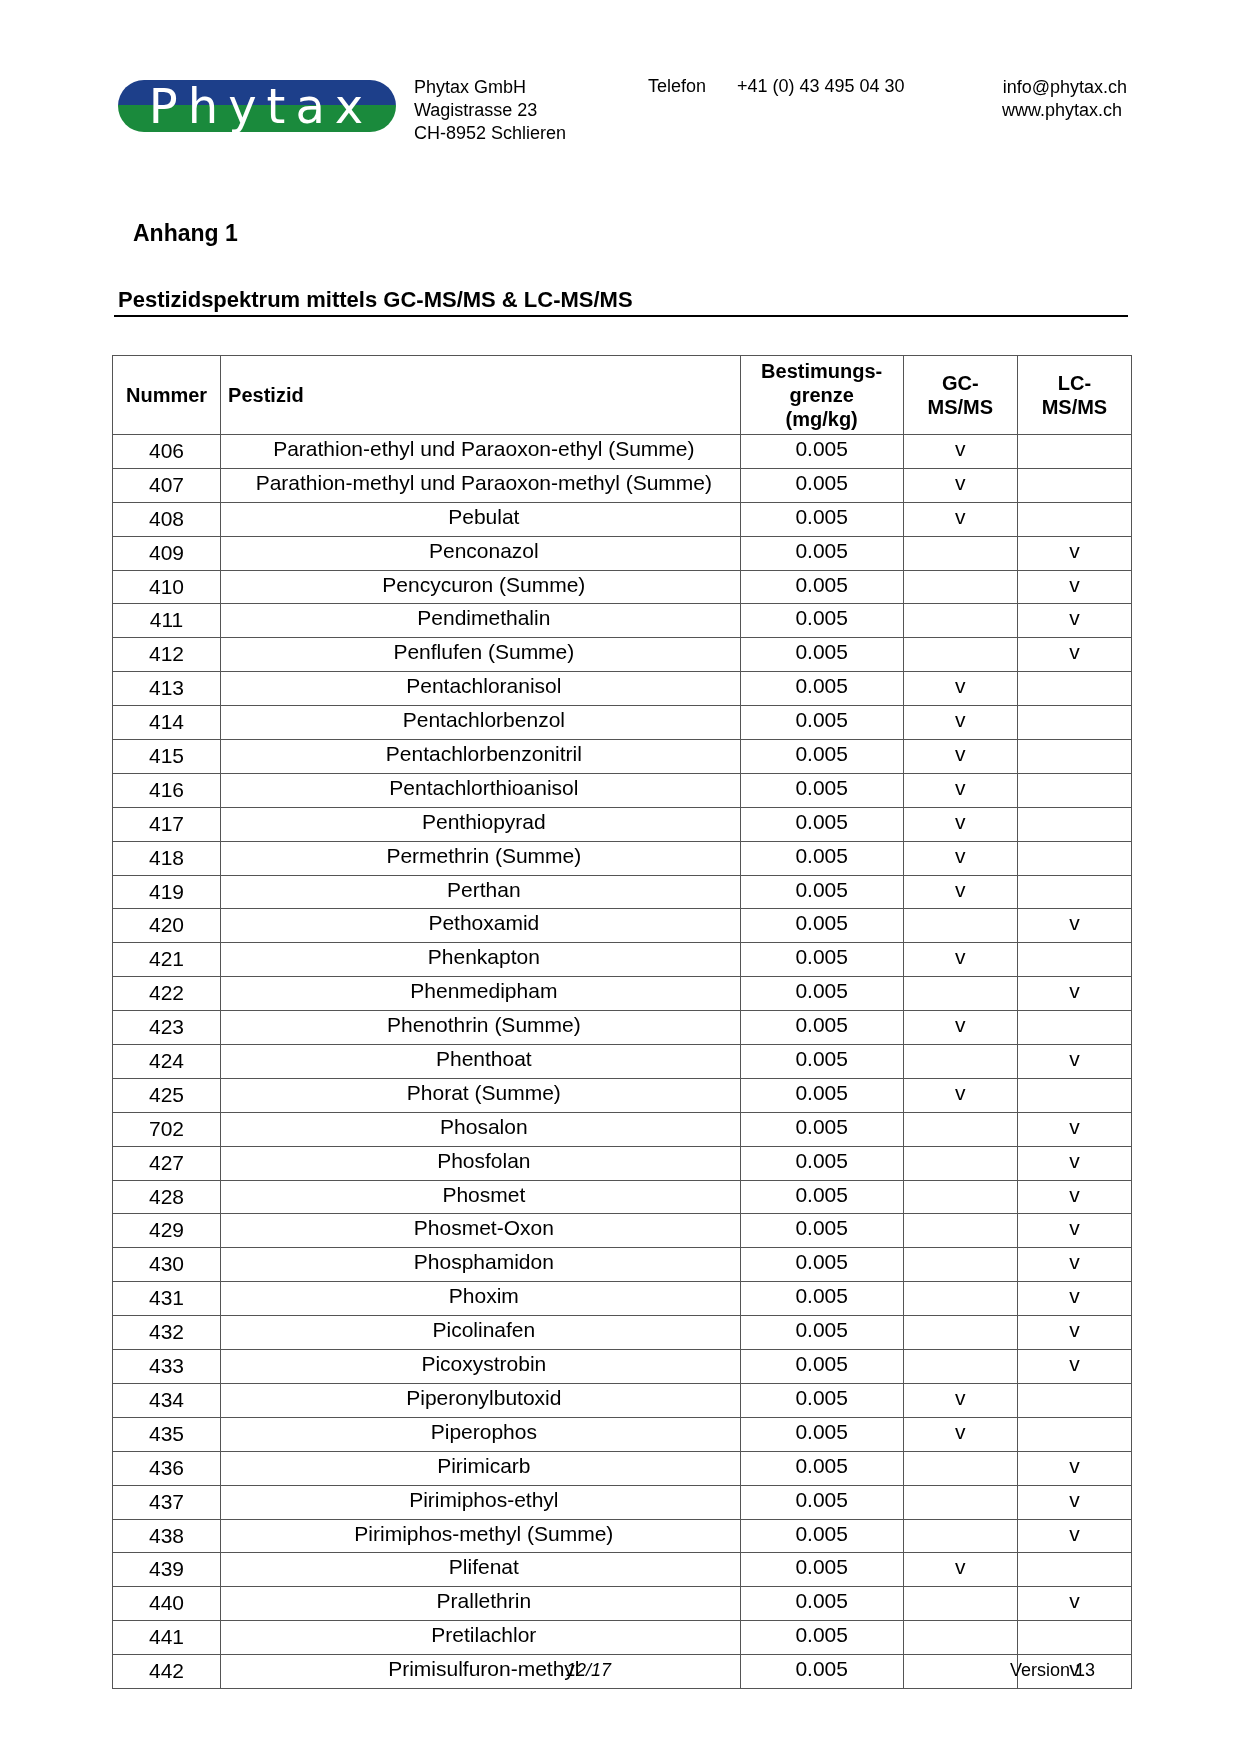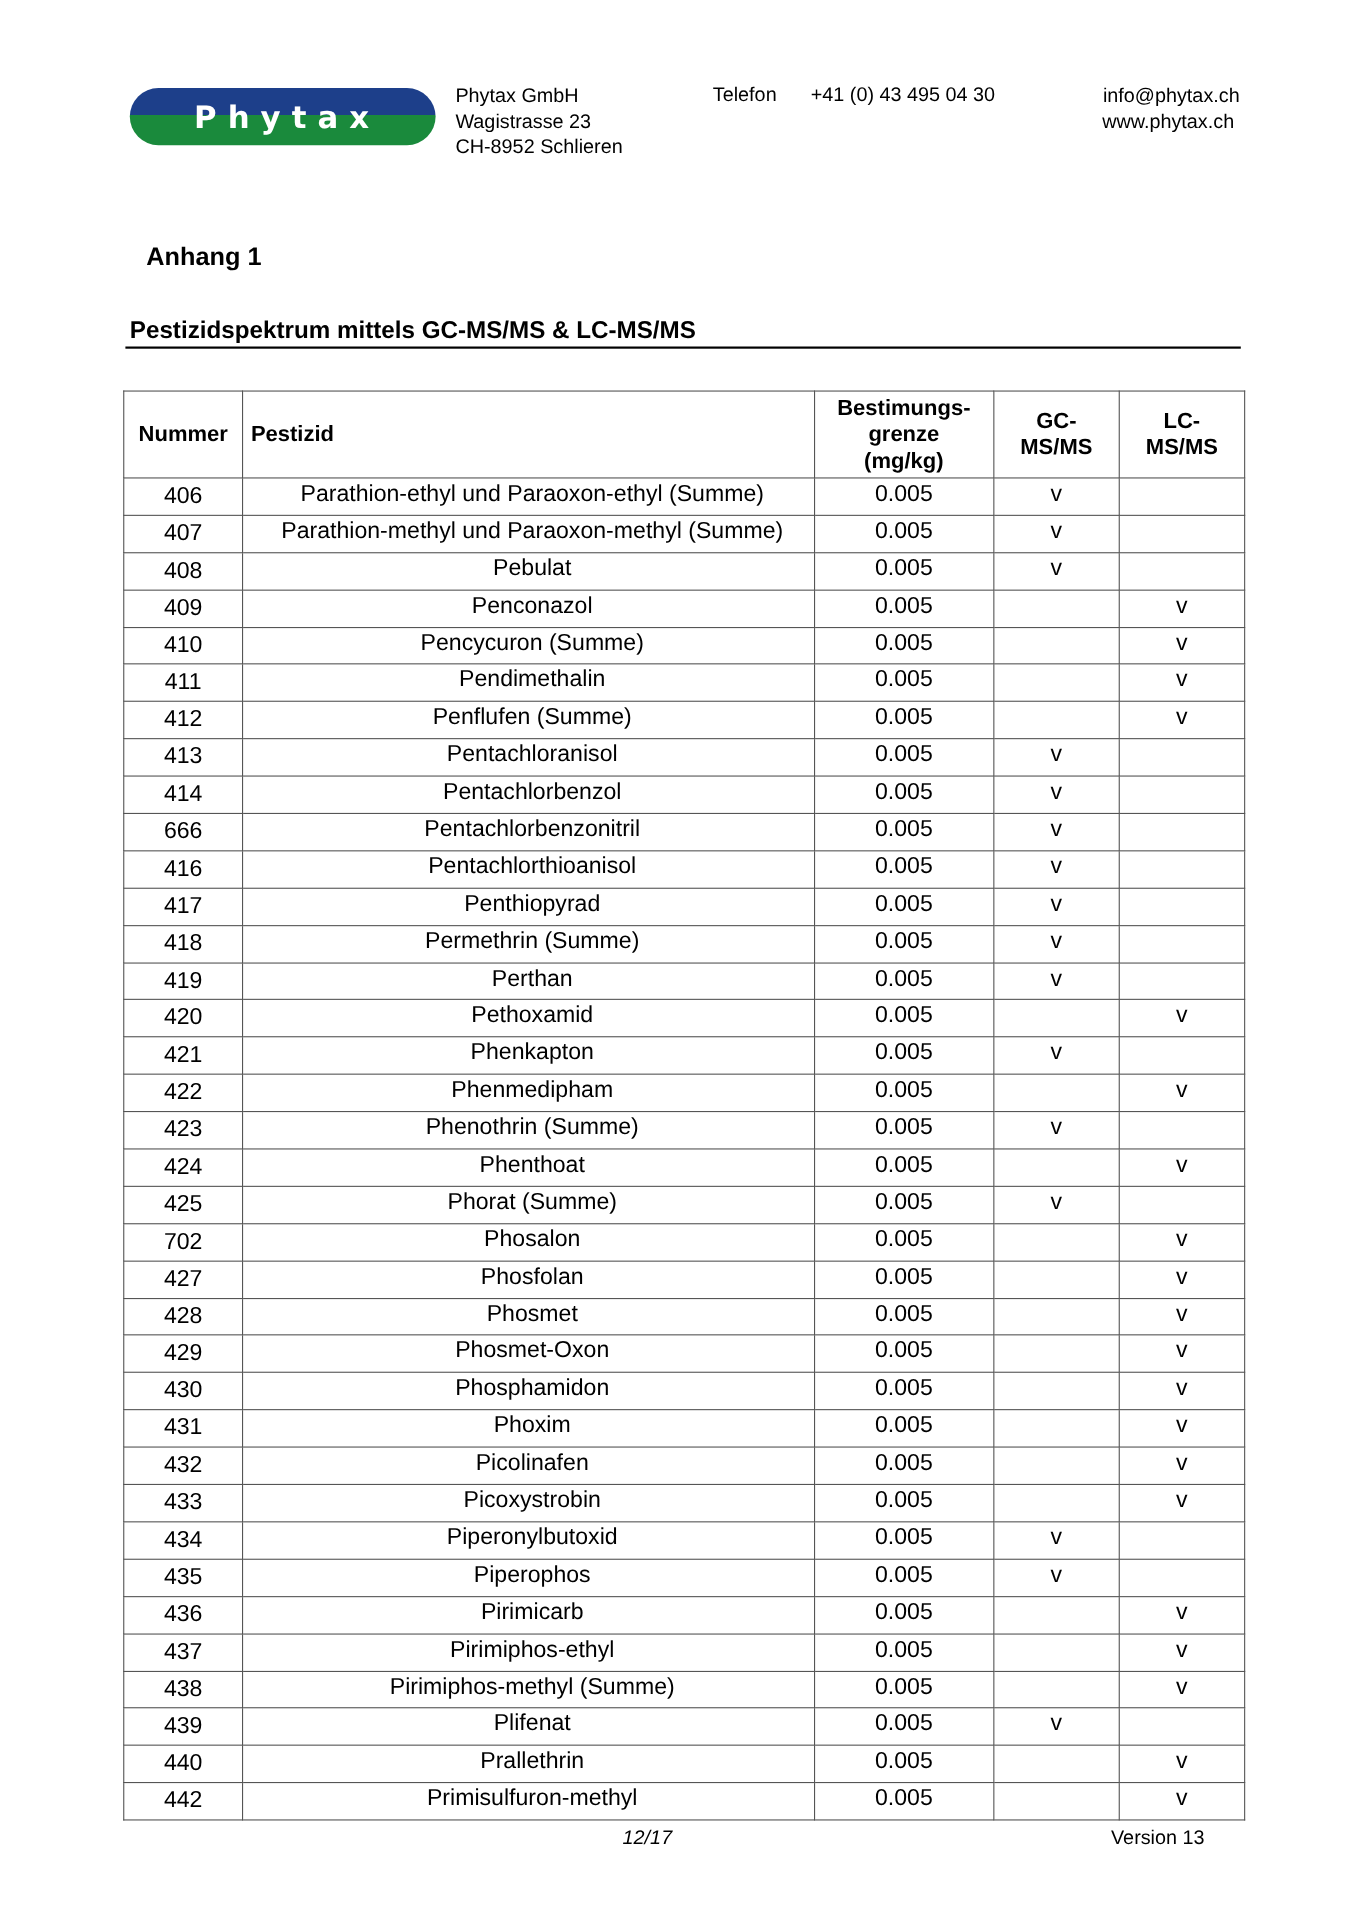--- a/index.html
+++ b/index.html
@@ -8,21 +8,21 @@
     font-family: "Liberation Sans", sans-serif; color: #000;
   }
   .logo {
     position: absolute; left: 118px; top: 80px; width: 278px; height: 52px;
     border-radius: 26px; overflow: hidden;
     background: linear-gradient(to bottom, #1d3f8a 0%, #1d3f8a 48%, #1a8a3c 48%, #1a8a3c 100%);
   }
   .logo-text {
     position: absolute; left: 0; right: 0; top: 0; bottom: 0;
     display: flex; align-items: center; justify-content: center;
-    color: #ffffff; font-weight: bold; font-size: 28px; letter-spacing: 10px;
+    color: #ffffff; font-weight: normal; font-size: 48px; letter-spacing: 10px;
     font-family: "DejaVu Sans", sans-serif; padding-left: 8px;
   }
   .addr { position: absolute; left: 414px; top: 76px; font-size: 18px; line-height: 23px; }
   .phone-label { position: absolute; left: 648px; top: 76px; font-size: 18px; }
   .phone-value { position: absolute; left: 737px; top: 76px; font-size: 18px; }
   .contact { position: absolute; right: 114px; top: 76px; font-size: 18px; line-height: 23px; text-align: right; }
   .contact div:nth-child(2) { margin-right: 5px; }
 
   .appendix { position: absolute; left: 118px; top: 220px; font-size: 23px; font-weight: bold; margin-left: 15px; }
   .section-title { position: absolute; left: 118px; top: 287px; font-size: 22px; font-weight: bold; }
@@ -149,21 +149,21 @@
         <td class="c-lc"></td>
       </tr>
       <tr>
         <td class="c-num">414</td>
         <td class="c-name">Pentachlorbenzol</td>
         <td class="c-lod">0.005</td>
         <td class="c-gc">v</td>
         <td class="c-lc"></td>
       </tr>
       <tr>
-        <td class="c-num">666</td>
+        <td class="c-num">415</td>
         <td class="c-name">Pentachlorbenzonitril</td>
         <td class="c-lod">0.005</td>
         <td class="c-gc">v</td>
         <td class="c-lc"></td>
       </tr>
       <tr>
         <td class="c-num">416</td>
         <td class="c-name">Pentachlorthioanisol</td>
         <td class="c-lod">0.005</td>
         <td class="c-gc">v</td>
@@ -331,20 +331,27 @@
         <td class="c-lc"></td>
       </tr>
       <tr>
         <td class="c-num">440</td>
         <td class="c-name">Prallethrin</td>
         <td class="c-lod">0.005</td>
         <td class="c-gc"></td>
         <td class="c-lc">v</td>
       </tr>
       <tr>
+        <td class="c-num">441</td>
+        <td class="c-name">Pretilachlor</td>
+        <td class="c-lod">0.005</td>
+        <td class="c-gc"></td>
+        <td class="c-lc"></td>
+      </tr>
+      <tr>
         <td class="c-num">442</td>
         <td class="c-name">Primisulfuron-methyl</td>
         <td class="c-lod">0.005</td>
         <td class="c-gc"></td>
         <td class="c-lc">v</td>
       </tr>
     </tbody>
 </table>
 
 <div class="page-num">12/17</div>

